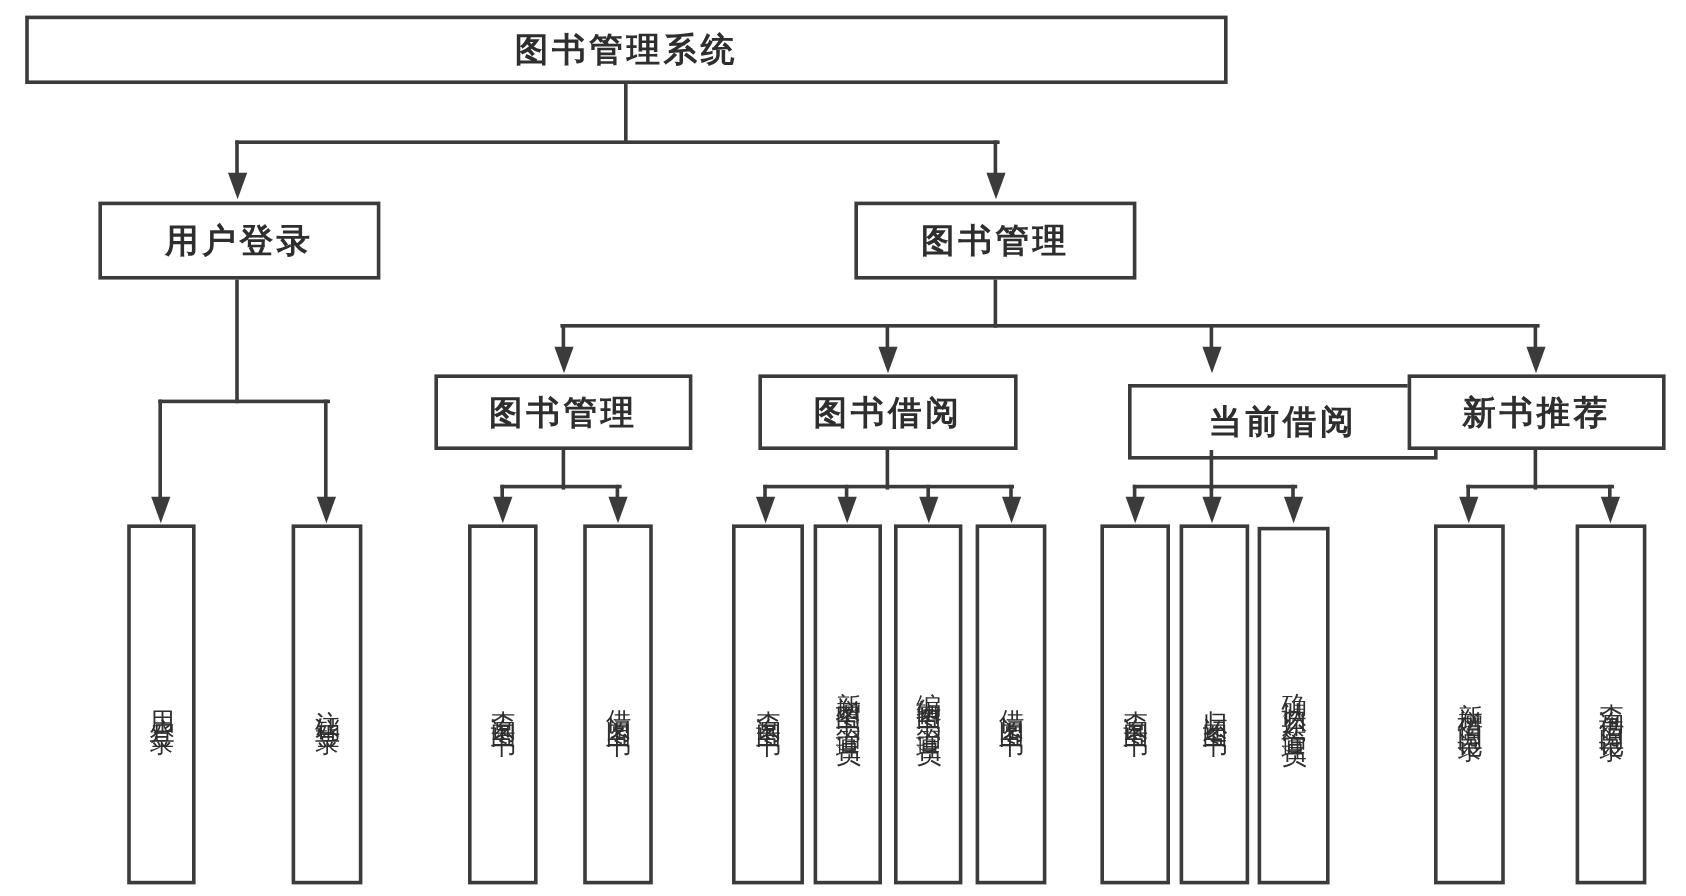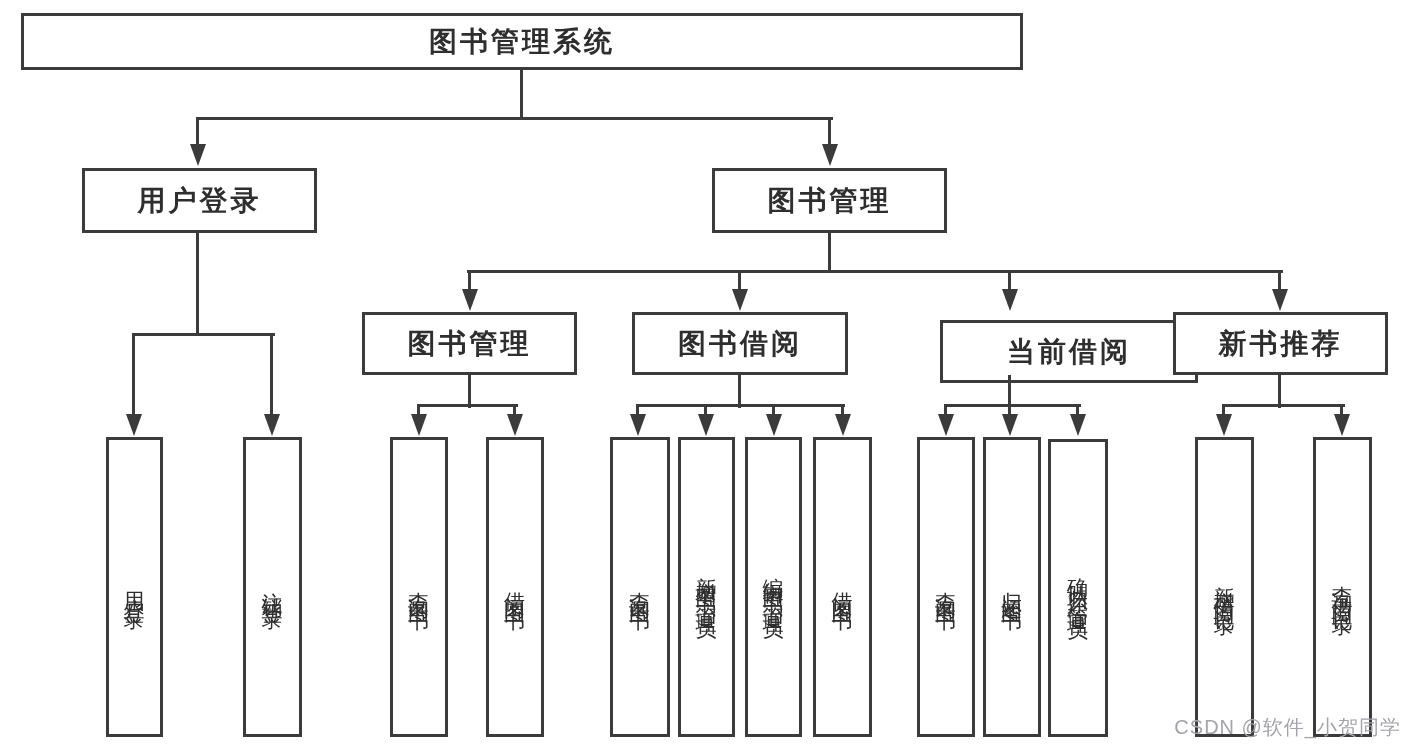--- a/index.html
+++ b/index.html
@@ -157,15 +157,14 @@
     <span class="v-label">确认归还（管理员）</span>
   </div>
 
   <div class="nbox" style="left:1195px; top:437px; width:59px; height:300px;">
     <span class="v-label">新增借阅记录</span>
   </div>
   <div class="nbox" style="left:1313px; top:437px; width:59px; height:300px;">
     <span class="v-label">查询借阅记录</span>
   </div>
 
-  <div class="watermark">CSDN @软件_小贺同学</div>
 
 </div>
 
 </body></html>

